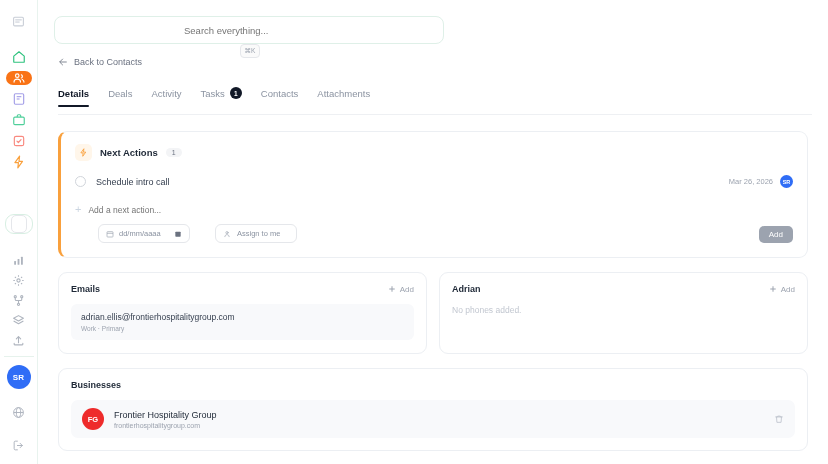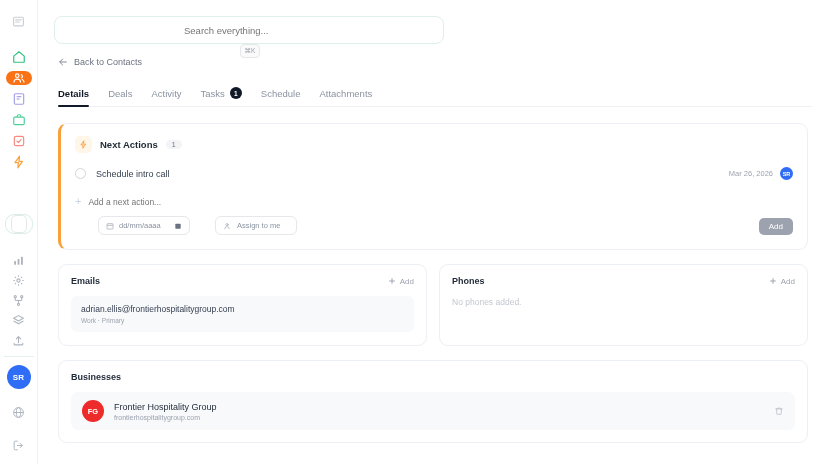--- a/index.html
+++ b/index.html
@@ -104,21 +104,21 @@
   }
   .btn-create { background: #f97316; color: #fff; display:flex; align-items:center; gap:5px; font-weight:500;}
   .btn-edit { background: #fff; color: #374151; border: 1px solid #e5e7eb; padding: 6px 14px;}
   .btn-delete { background: #ef2e2e; color: #fff; padding: 6px 14px; }
 
   
   .tabs {
     display: flex; align-items: center; gap: 19px;
     margin: 16px 0 0 4px;
     border-bottom: 1px solid #eef0f3;
-    padding-bottom: 0;
+    padding-bottom: 8px;
   }
   .tab {
     font-size: 9.5px; color: #8b93a1; padding: 4px 0 7px; cursor: pointer;
     display: flex; align-items: center; gap: 5px; position: relative;
   }
   .tab.active { color: #111827; font-weight: bold; }
   .tab.active:after {
     content: ""; position: absolute; left: 0; right: 0; bottom: -1px;
     height: 2px; background: #111827; border-radius: 2px;
   }
@@ -370,21 +370,21 @@
         <span>Deals</span>
       </div>
       <div class="tab">
         <span>Activity</span>
       </div>
       <div class="tab">
         <span>Tasks</span>
         <span class="tab-badge">1</span>
       </div>
       <div class="tab">
-        <span>Schedule</span>
+        <span>Contacts</span>
       </div>
       <div class="tab">
         <span>Attachments</span>
       </div>
     </div>
 
     <div class="card next-actions">
       <div class="na-head">
         <span class="na-bolt">
           <svg width="9" height="9" viewBox="0 0 24 24" fill="none" stroke="#f9a03c" stroke-width="2.4" stroke-linejoin="round">
@@ -447,21 +447,21 @@
           </span>
         </div>
         <div class="email-row">
           <div class="email-addr">adrian.ellis@frontierhospitalitygroup.com</div>
           <div class="email-meta">Work · Primary</div>
         </div>
       </div>
 
       <div class="card col-card">
         <div class="card-head">
-          <span class="card-title">Phones</span>
+          <span class="card-title">Adrian</span>
           <span class="card-add">
             <svg width="8" height="8" viewBox="0 0 24 24" fill="none" stroke="#9ca3af" stroke-width="3" stroke-linecap="round">
               <line x1="12" y1="5" x2="12" y2="19"></line>
                 <line x1="5" y1="12" x2="19" y2="12"></line>
             </svg>
             <span>Add</span>
           </span>
         </div>
         <div class="empty-text">No phones added.</div>
       </div>

